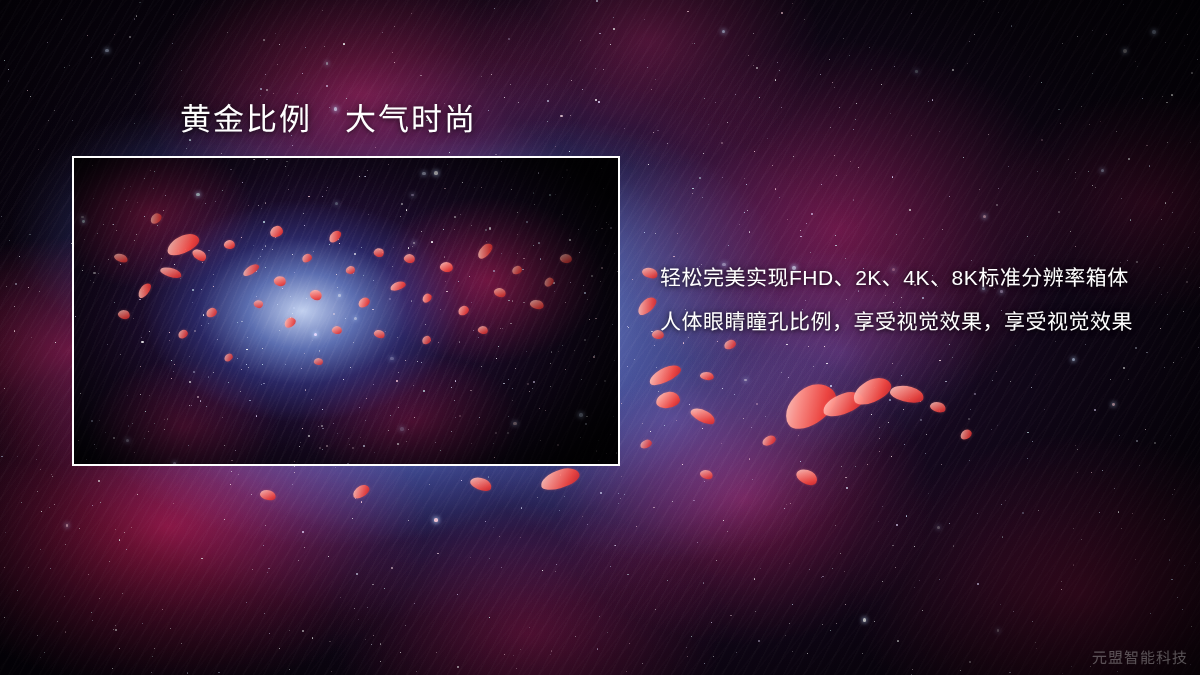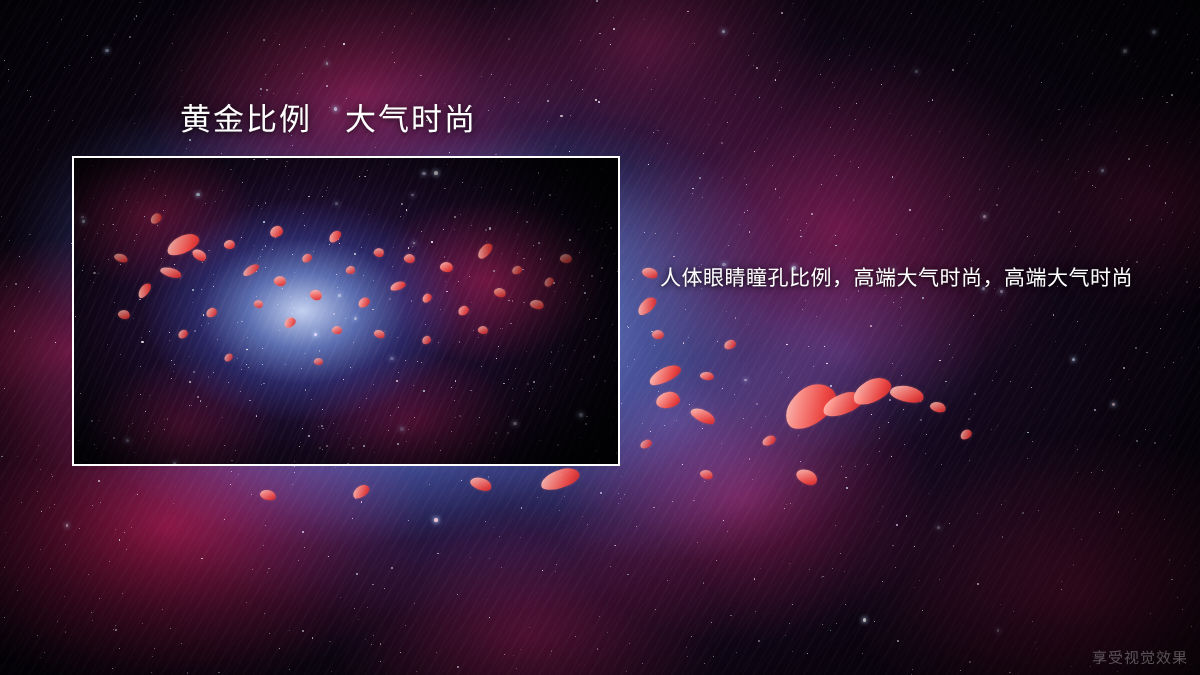--- a/index.html
+++ b/index.html
@@ -1589,18 +1589,19 @@
           <div class="petal" style="left:150px;top:196px;width:9px;height:7px;transform:rotate(-24deg);opacity:0.78"></div>
           <div class="petal" style="left:240px;top:200px;width:9px;height:7px;transform:rotate(18deg);opacity:0.78"></div>
           <div class="petal" style="left:76px;top:56px;width:12px;height:9px;transform:rotate(-34deg);opacity:0.88"></div>
           <div class="petal" style="left:40px;top:96px;width:14px;height:8px;transform:rotate(24deg);opacity:0.86"></div>
         </div>
       <div id="photo-vig"></div>
     </div>
   </div>
 
   <div id="body-copy">
-    <div class="line">人体眼睛瞳孔比例，高端大气时尚，高端大气时尚</div>
+    <div class="line">轻松完美实现FHD、2K、4K、8K标准分辨率箱体</div>
+    <div class="line">人体眼睛瞳孔比例，享受视觉效果，享受视觉效果</div>
   </div>
 
-  <div id="watermark">享受视觉效果</div>
+  <div id="watermark">元盟智能科技</div>
 
 </div>
 
 </body></html>

